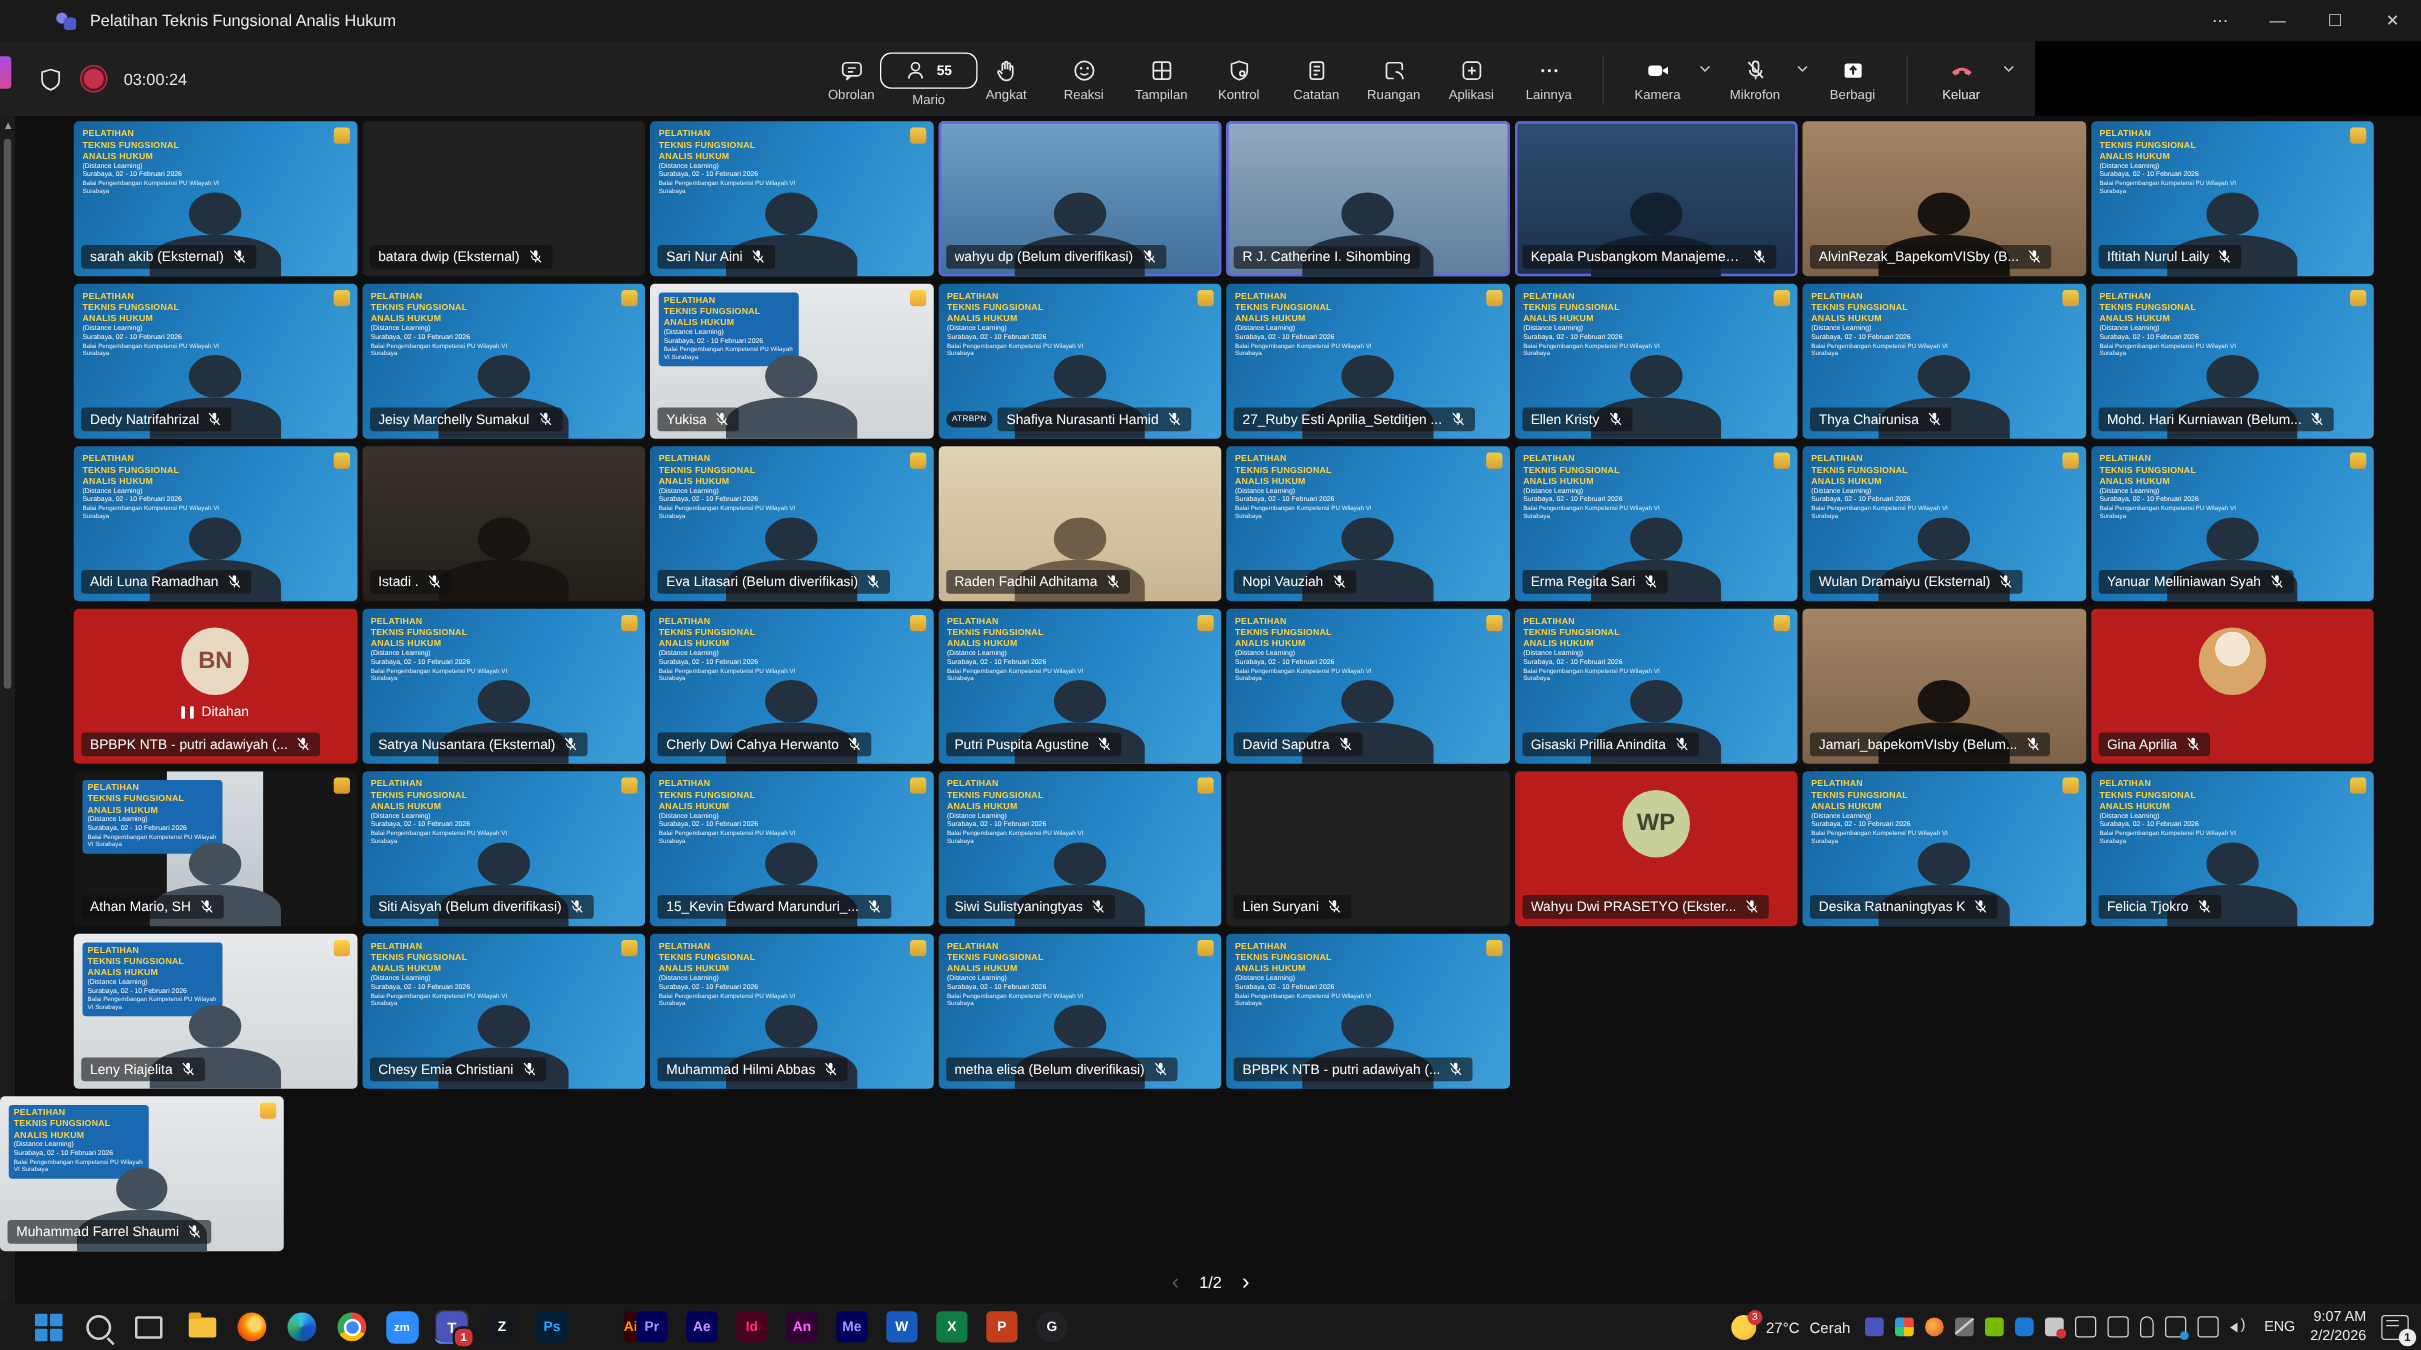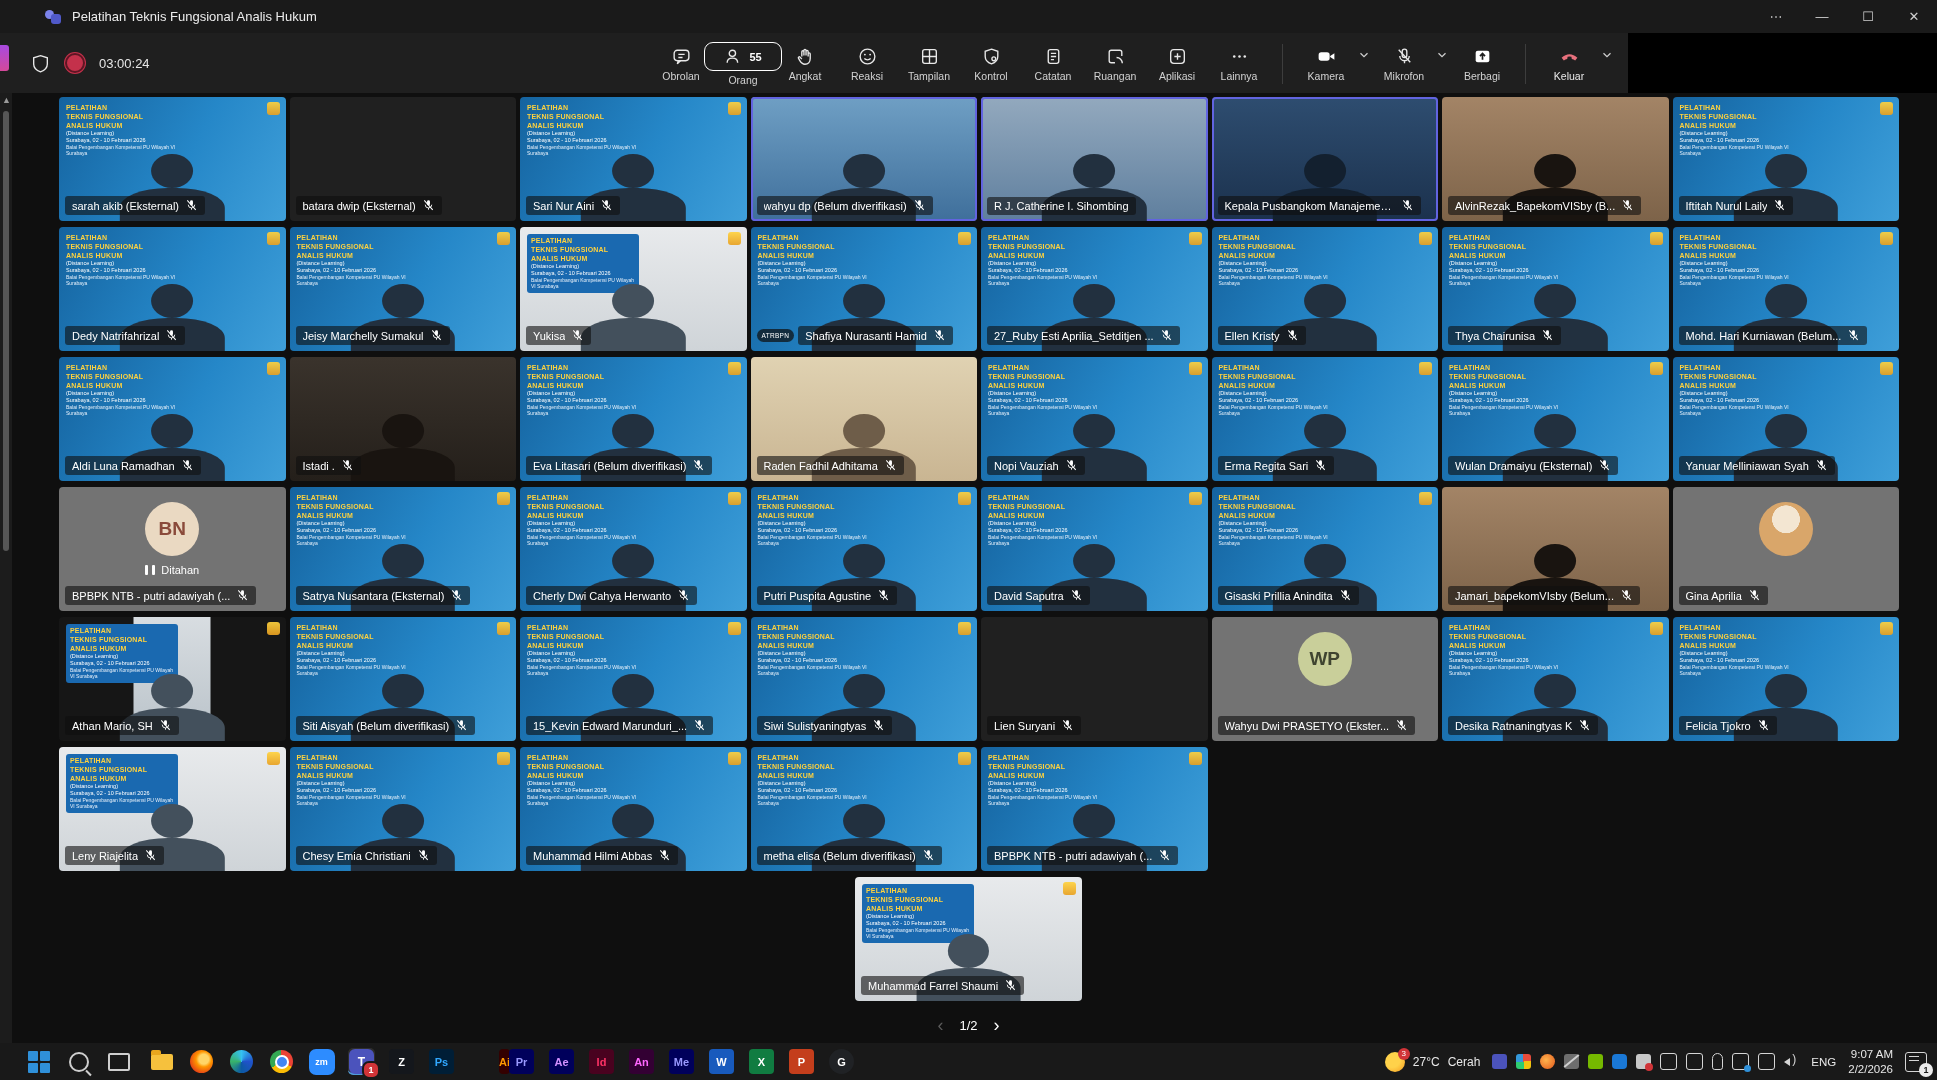--- a/index.html
+++ b/index.html
@@ -27,37 +27,37 @@
   .devbtn{display:flex;align-items:flex-start;}
   .chev{width:14px;height:14px;stroke:#cfcfcf;stroke-width:1.4;fill:none;margin-top:8px;margin-left:2px;}
   .leave .lab{color:#e8e8e8;}
   
   .stage{position:absolute;left:0;top:93px;width:1937px;height:950px;background:#0f0f0f;}
   .vscroll{position:absolute;left:0;top:0;width:12px;height:950px;background:#1c1c1c;}
   .vscroll .thumb{position:absolute;left:3px;top:18px;width:6px;height:440px;background:#565656;border-radius:3px;}
   .vscroll .up{position:absolute;left:2px;top:2px;font-size:9px;color:#9a9a9a;}
   .purple-sliver{position:absolute;left:0;top:-48px;width:9px;height:26px;background:linear-gradient(#a84ae0,#d4499a);border-radius:0 3px 3px 0;}
   .grid{position:absolute;left:59px;top:4px;width:1840px;display:grid;grid-template-columns:repeat(8,1fr);gap:6px 4px;}
-  .solo-row{position:absolute;left:0;top:784px;width:1937px;display:flex;justify-content:center;}
+  .solo-row{position:absolute;left:0;top:784px;width:1937px;display:flex;justify-content:flex-start;}
   .tile{position:relative;height:124px;border-radius:4px;overflow:hidden;background:#1f1f1f;}
   .solo-row .tile{width:227px;}
   .tile.active-border{outline:2px solid #6264e0;outline-offset:-2px;}
   
   .v-blue{background:linear-gradient(118deg,#15639f 0%,#2587c8 55%,#3f9fd9 100%);}
   .v-light{background:linear-gradient(#e8eaec,#cfd4d8);}
   .v-warm{background:linear-gradient(#a38466,#7d6349);}
   .v-dark{background:#202020;}
   .v-darkvid{background:linear-gradient(#3a332c,#241f1a);}
   .v-bluephoto{background:linear-gradient(#6f9fc4,#3f6f9b);}
   .v-office{background:linear-gradient(#93a9be,#5f7f9e);}
   .v-conf{background:linear-gradient(#2e4d70,#1b3least);background:linear-gradient(#2e4d70,#1b314d);}
   .v-bright{background:linear-gradient(#e0d2b2,#c9b astonish);background:linear-gradient(#e0d2b2,#c9b592);}
   .v-narrow{background:#161616;}
   .v-narrow::before{content:"";position:absolute;left:50%;top:0;transform:translateX(-50%);width:34%;height:100%;background:linear-gradient(#d8dde1,#b9c2c9);}
-  .v-avatar,.v-onhold,.v-photo{background:#737373;}
+  .v-avatar,.v-onhold,.v-photo{background:#b91c1c;}
   
   .person{position:absolute;bottom:-10px;left:50%;transform:translateX(-50%);width:46%;height:62%;--sil:#22303f;}
   .v-light .person,.v-narrow .person{--sil:#43505c;}
   .v-warm .person,.v-darkvid .person{--sil:#191410;}
   .v-bright .person{--sil:#6e5d49;}
   .v-conf .person{--sil:#13202f;}
   .person::before{content:"";position:absolute;top:0;left:50%;transform:translateX(-50%);width:40%;height:44%;border-radius:50%;background:var(--sil);}
   .person::after{content:"";position:absolute;bottom:0;left:50%;transform:translateX(-50%);width:100%;height:56%;border-radius:46% 46% 0 0;background:var(--sil);}
   
   .bgcard{position:absolute;left:7px;top:7px;width:52%;line-height:1.25;pointer-events:none;}
@@ -181,21 +181,21 @@
       <span class="lab">Obrolan</span>
     </div>
     <div class="tbtn">
       <div class="orang-frame">
         <svg class="tbicon" viewBox="0 0 20 20">
             <circle cx="8" cy="7" r="3"></circle>
             <path d="M3 16c0-3 2.2-4.5 5-4.5s5 1.5 5 4.5"></path>
           </svg>
         <span class="cnt">55</span>
       </div>
-      <span class="lab">Orang</span>
+      <span class="lab">Mario</span>
     </div>
     <div class="tbtn">
       <svg class="tbicon" viewBox="0 0 20 20">
           <path d="M6.5 10V5.5a1 1 0 0 1 2 0V9m0 0V4.2a1 1 0 0 1 2 0V9m0 0V5.2a1 1 0 0 1 2 0v4.6m0 .2V7.6a1 1 0 0 1 2 0V12c0 3.2-2.1 5.4-5 5.4-2.4 0-3.7-1.2-5.2-3.9l-1-1.9c-.5-.9.7-1.8 1.5-1l1.7 1.9"></path>
         </svg>
       <span class="lab">Angkat</span>
     </div>
     <div class="tbtn">
       <svg class="tbicon" viewBox="0 0 20 20">
           <circle cx="10" cy="10" r="7"></circle>

